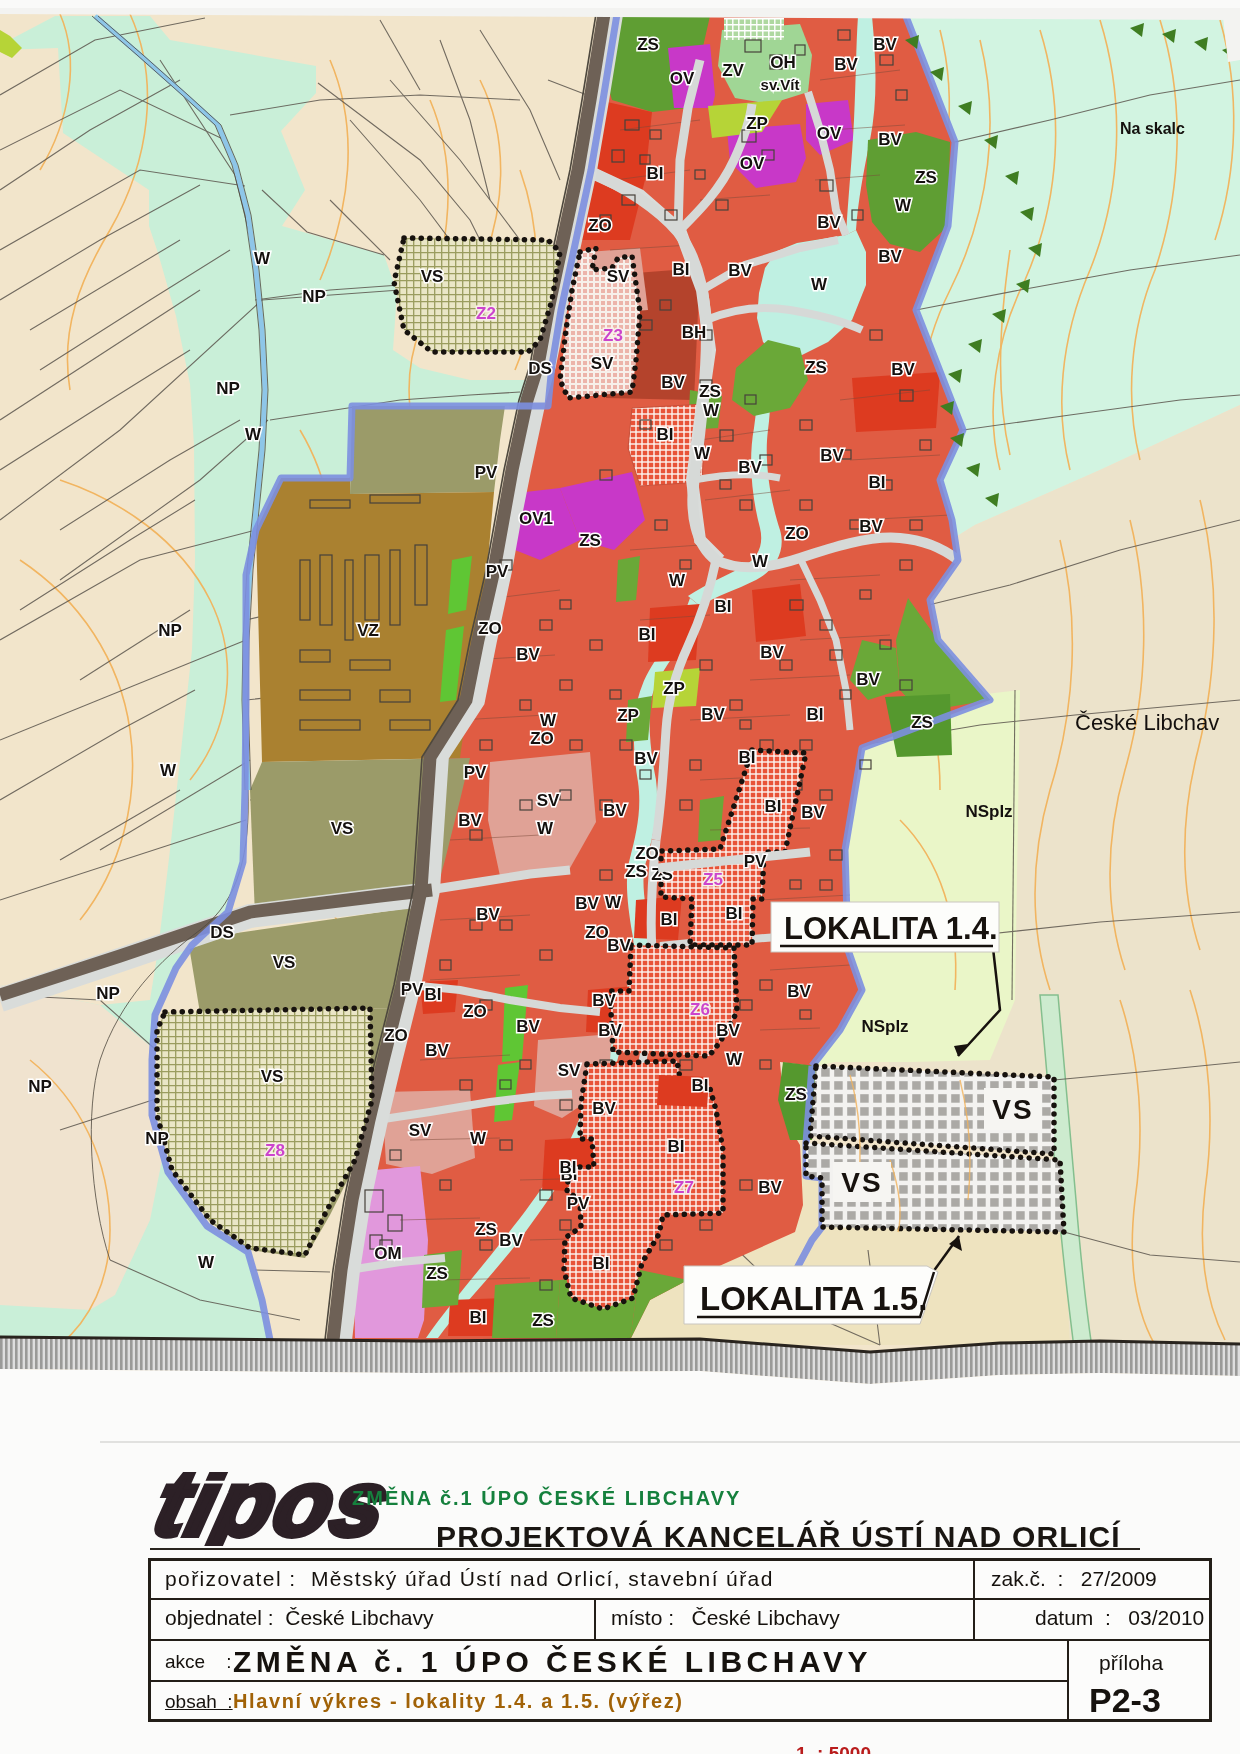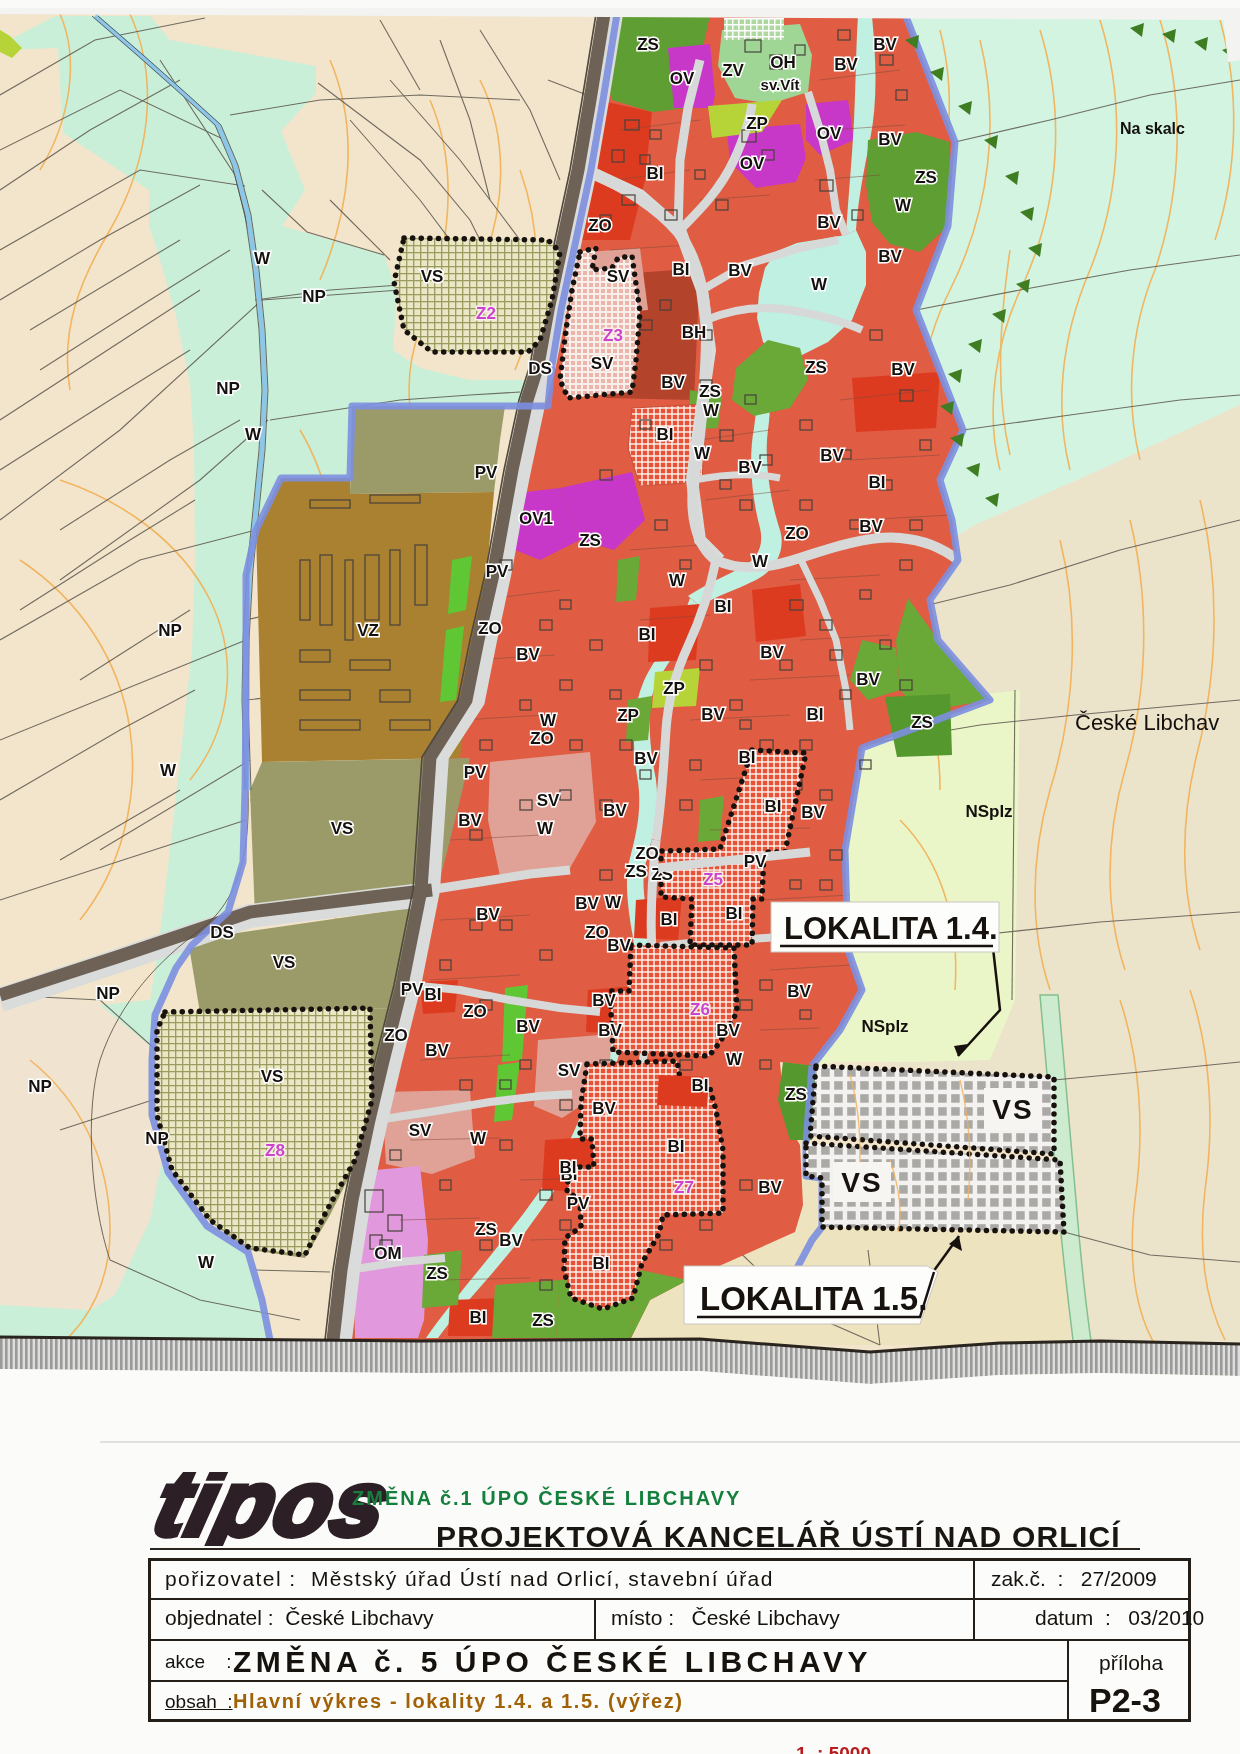--- a/index.html
+++ b/index.html
@@ -666,39 +666,39 @@
 <div style="position:absolute;left:0;top:1460px;width:1240px;height:294px;background:#fbfbfa;">
 <div style="position:absolute;left:152px;top:12px;width:300px;height:74px;">
 <svg width="300" height="74" viewBox="0 0 300 74">
 <text x="14" y="63" style="font:bold 92px 'Liberation Sans',sans-serif;font-style:italic;fill:#2c2026;letter-spacing:2px;stroke:#2c2026;stroke-width:6px;" transform="skewX(-14)">tipos</text>
 </svg>
 </div>
 <div style="position:absolute;left:352px;top:27px;font:bold 20px 'Liberation Sans',sans-serif;color:#15803d;letter-spacing:2px;text-align:right;">ZMĚNA č.1 ÚPO ČESKÉ LIBCHAVY</div>
 <div style="position:absolute;left:436px;top:60px;font:bold 30px 'Liberation Sans',sans-serif;letter-spacing:1.2px;color:#1a1612;">PROJEKTOVÁ KANCELÁŘ ÚSTÍ NAD ORLICÍ</div>
 <div style="position:absolute;left:150px;top:88px;width:990px;height:2px;background:#2a251f;"></div>
 
-<div style="position:absolute;left:148px;top:98px;width:1037px;height:158px;border:3px solid #231e18;background:#fcfcfb;">
+<div style="position:absolute;left:148px;top:98px;width:1037px;height:158px;border:3px solid #231e18;background:#fcfcfb;padding-left:21px;">
 
   <div style="position:absolute;left:0;top:37px;width:100%;height:2px;background:#231e18;"></div>
   <div style="position:absolute;left:0;top:78px;width:100%;height:2px;background:#231e18;"></div>
   <div style="position:absolute;left:0;top:119px;width:918px;height:2px;background:#231e18;"></div>
 
   <div style="position:absolute;left:822px;top:0;width:2px;height:80px;background:#231e18;"></div>
   <div style="position:absolute;left:443px;top:37px;width:2px;height:43px;background:#231e18;"></div>
   <div style="position:absolute;left:916px;top:78px;width:2px;height:80px;background:#231e18;"></div>
 
   <div style="position:absolute;left:14px;top:6px;font:21px 'Liberation Sans',sans-serif;letter-spacing:1.4px;color:#16120e;">pořizovatel :&nbsp; Městský úřad Ústí nad Orlicí, stavební úřad</div>
   <div style="position:absolute;left:840px;top:6px;font:21px 'Liberation Sans',sans-serif;color:#16120e;">zak.č.&nbsp;&nbsp;:&nbsp;&nbsp;&nbsp;27/2009</div>
 
   <div style="position:absolute;left:14px;top:45px;font:21px 'Liberation Sans',sans-serif;color:#16120e;">objednatel :&nbsp; České Libchavy</div>
   <div style="position:absolute;left:460px;top:45px;font:21px 'Liberation Sans',sans-serif;color:#16120e;">místo :&nbsp;&nbsp; České Libchavy</div>
   <div style="position:absolute;left:884px;top:45px;font:21px 'Liberation Sans',sans-serif;color:#16120e;">datum&nbsp;&nbsp;:&nbsp;&nbsp;&nbsp;03/2010</div>
 
   <div style="position:absolute;left:14px;top:90px;font:19px 'Liberation Sans',sans-serif;color:#16120e;">akce&nbsp;&nbsp;&nbsp;&nbsp;:</div>
-  <div style="position:absolute;left:82px;top:84px;font:bold 30px 'Liberation Sans',sans-serif;letter-spacing:4.5px;color:#16120e;">ZMĚNA č. 5 ÚPO ČESKÉ LIBCHAVY</div>
+  <div style="position:absolute;left:82px;top:84px;font:bold 30px 'Liberation Sans',sans-serif;letter-spacing:4.5px;color:#16120e;">ZMĚNA č. 1 ÚPO ČESKÉ LIBCHAVY</div>
   <div style="position:absolute;left:948px;top:90px;font:21px 'Liberation Sans',sans-serif;color:#16120e;">příloha</div>
 
   <div style="position:absolute;left:14px;top:130px;font:19px 'Liberation Sans',sans-serif;color:#16120e;text-decoration:underline;">obsah&nbsp;&nbsp;:</div>
   <div style="position:absolute;left:82px;top:129px;font:bold 20px 'Liberation Sans',sans-serif;letter-spacing:1.6px;color:#a16207;">Hlavní výkres - lokality 1.4. a 1.5. (výřez)</div>
   <div style="position:absolute;left:645px;top:142px;font:bold 19px 'Liberation Sans',sans-serif;color:#b91c1c;margin-top:40px;">1&nbsp;&nbsp;: 5000</div>
   <div style="position:absolute;left:938px;top:120px;font:bold 34px 'Liberation Sans',sans-serif;color:#16120e;">P2-3</div>
 </div>
 </div>
 
 </body></html>

